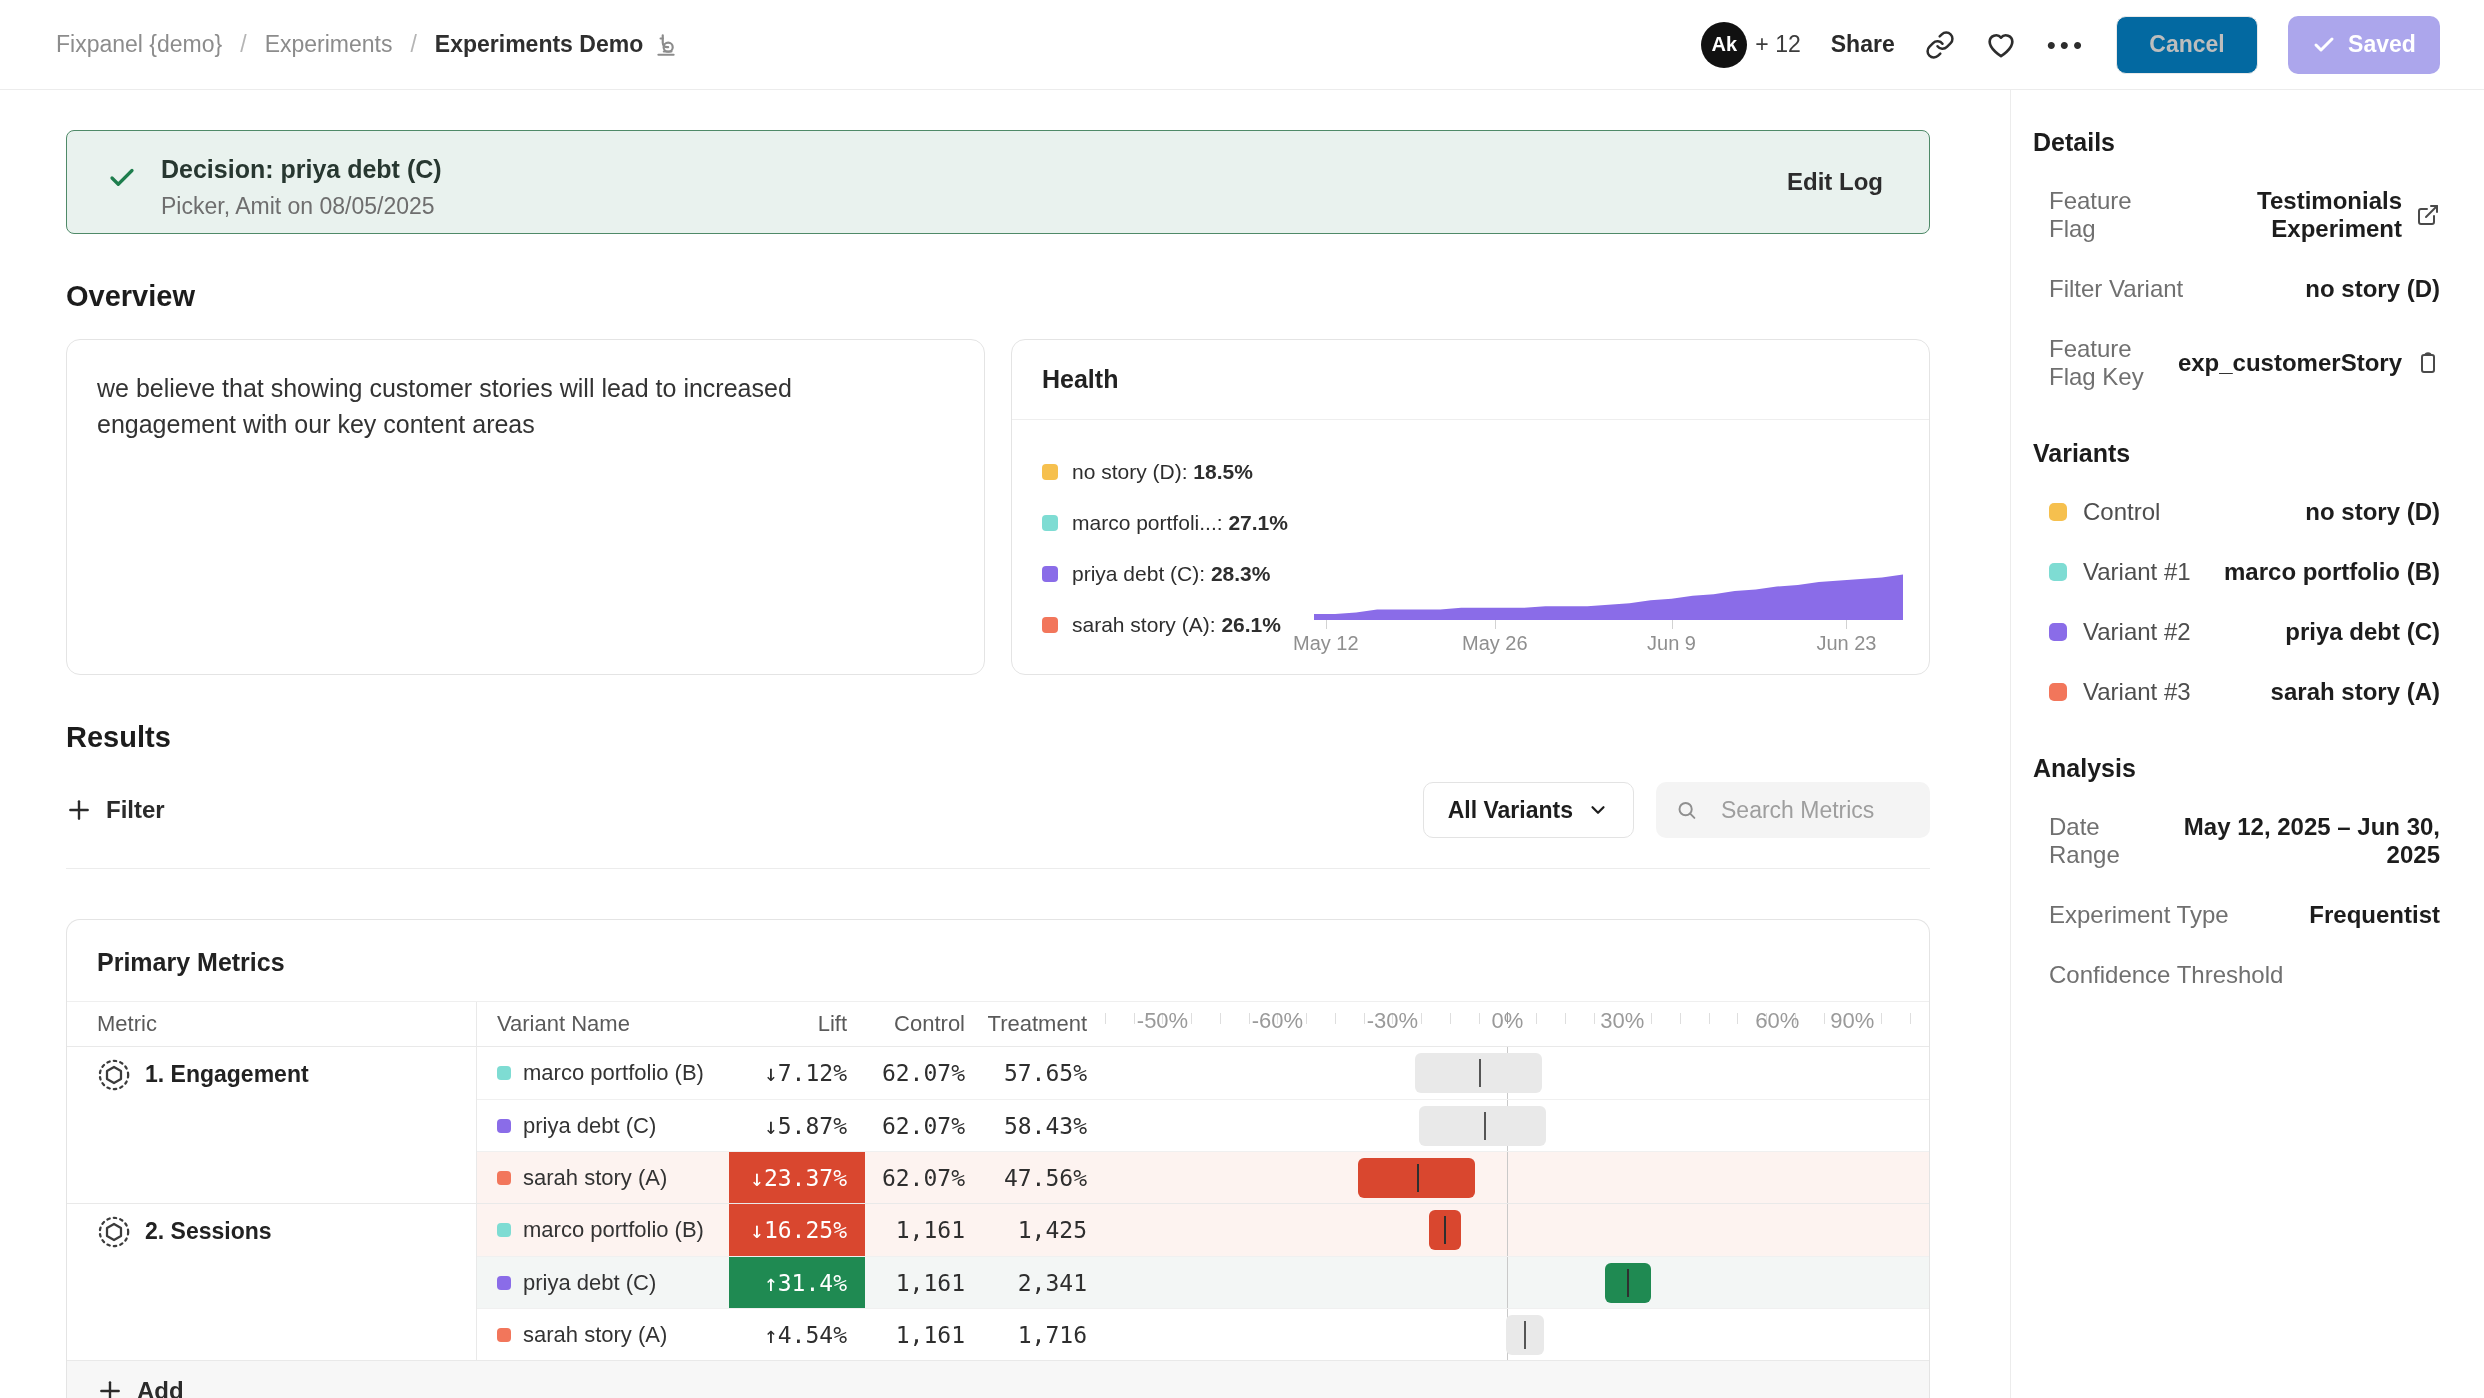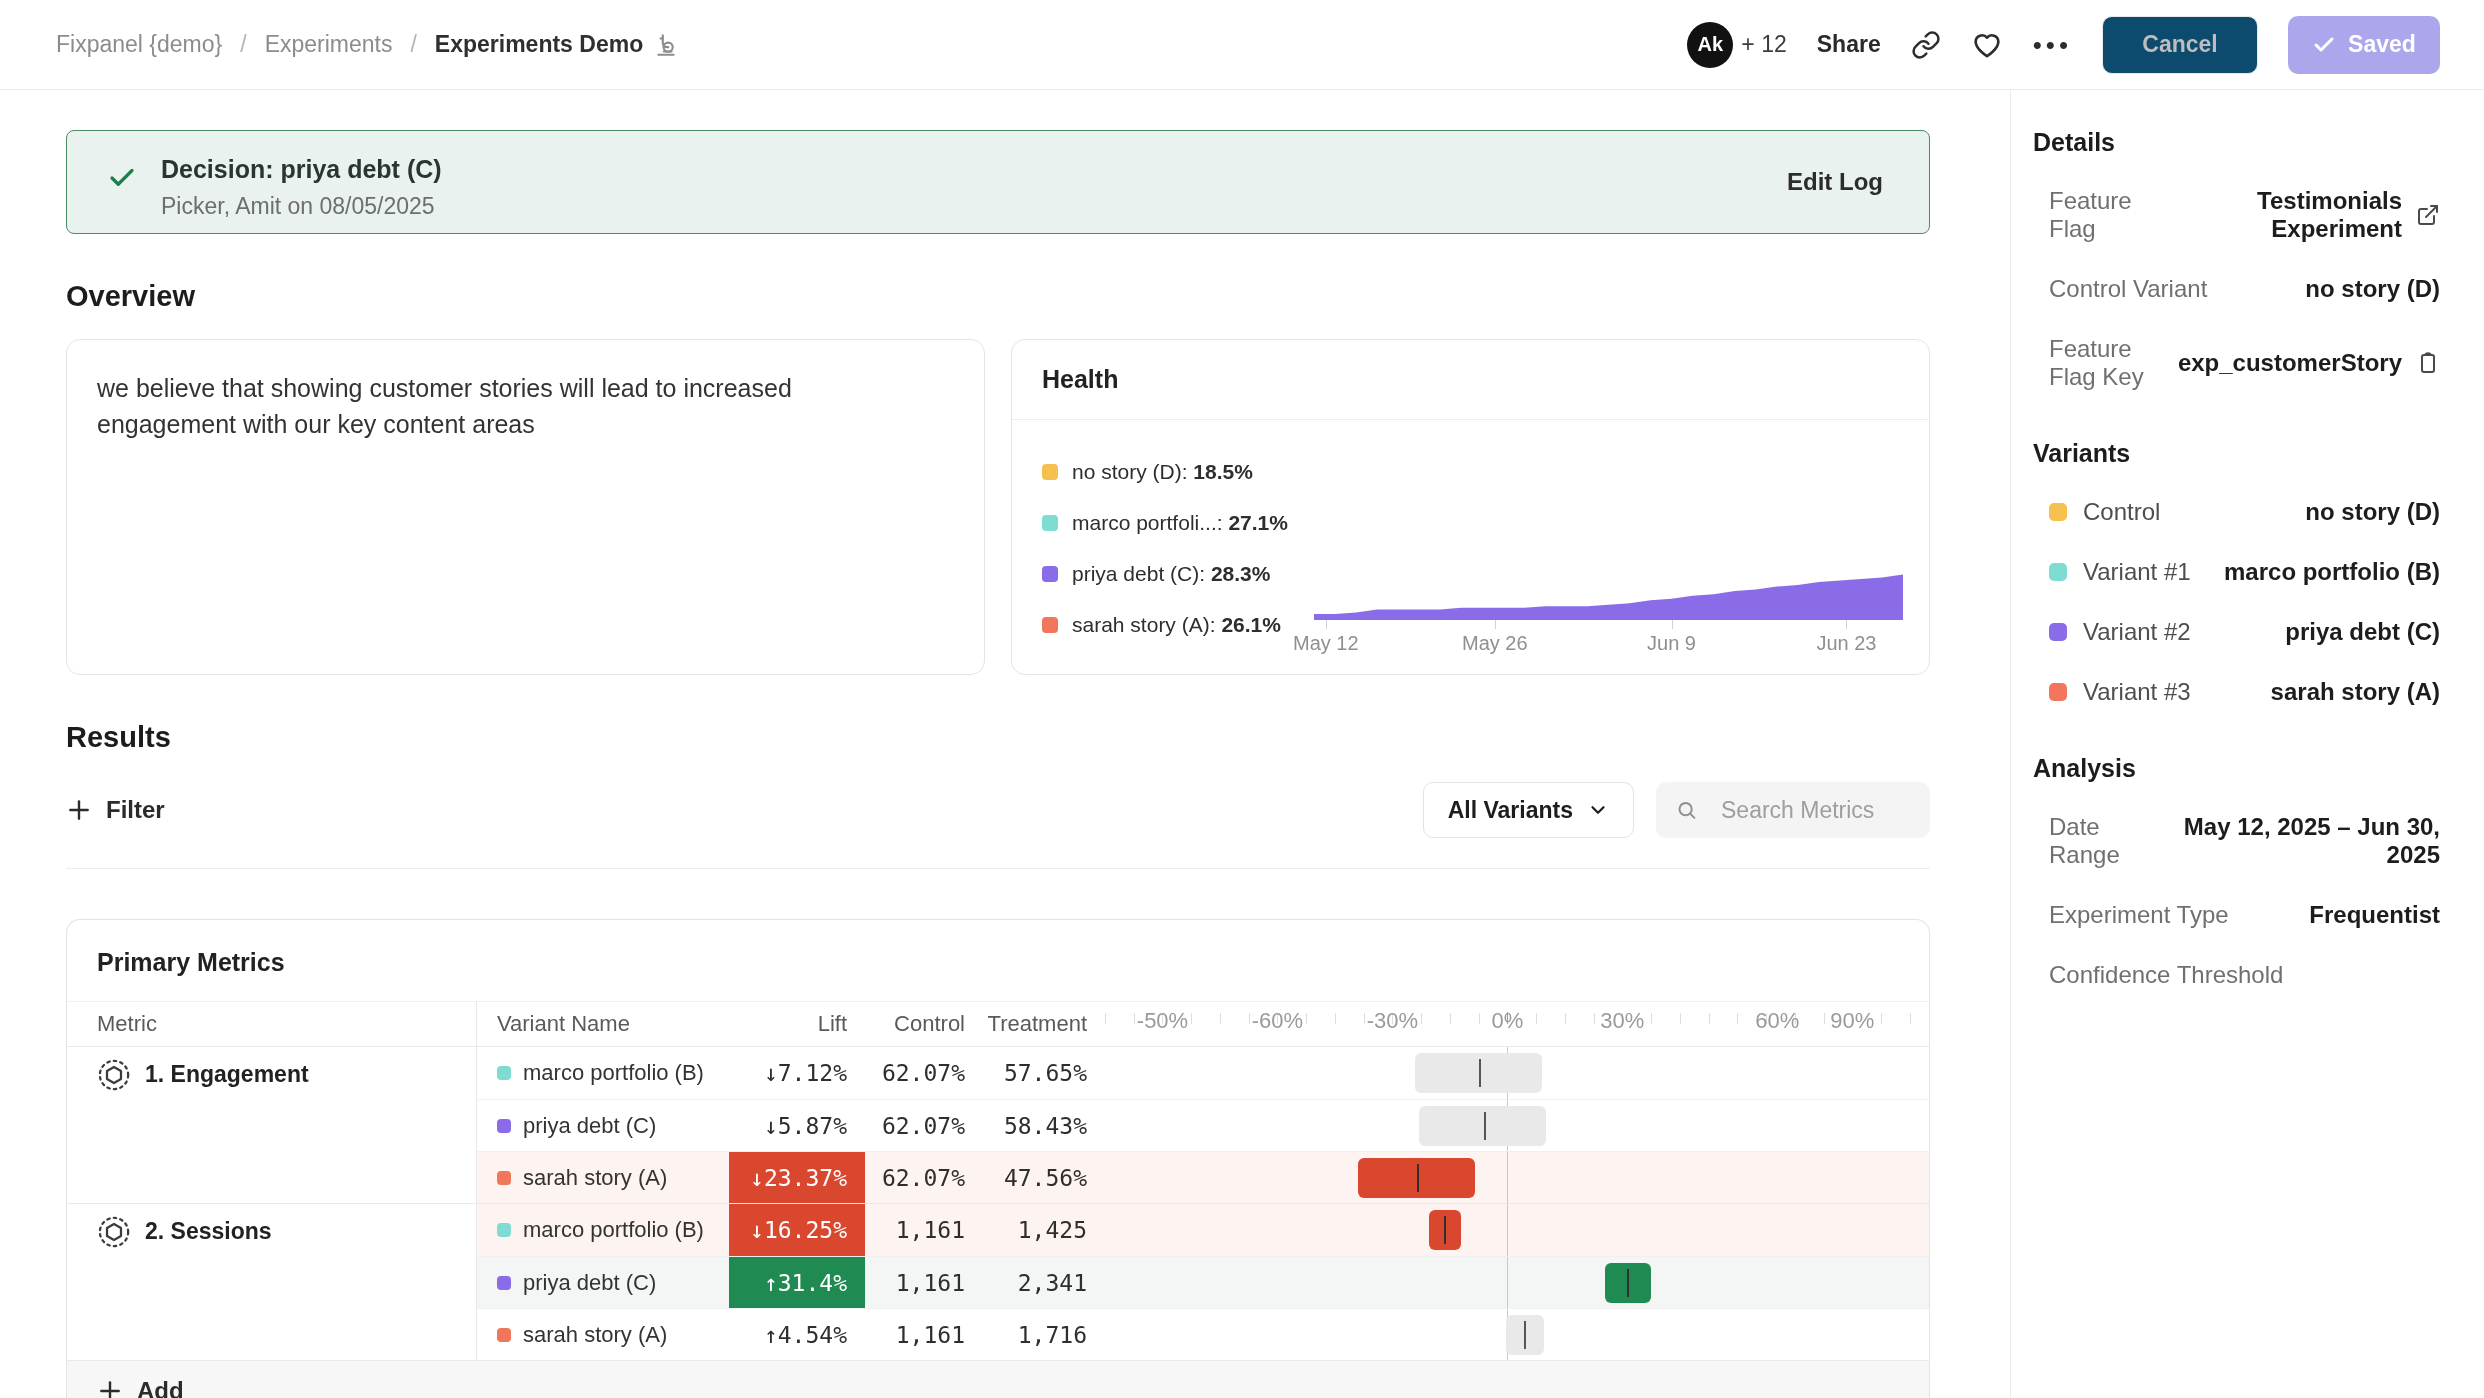--- a/index.html
+++ b/index.html
@@ -16,21 +16,21 @@
   .top-actions { display:flex; align-items:center; gap:30px; }
   .avatar-group { display:flex; align-items:center; gap:8px; }
   .avatar { width:46px; height:46px; border-radius:50%; background:#111; color:#fff;
     display:flex; align-items:center; justify-content:center; font-weight:700; font-size:20px; }
   .avatar-more { font-size:23px; color:#3c3c3c; }
   .share-label { font-size:23px; font-weight:600; color:#2a2a2a; cursor:pointer; }
   .icon-btn { display:flex; align-items:center; justify-content:center; cursor:pointer; color:#2d2d2d; }
   .dots { font-size:26px; letter-spacing:4px; color:#2d2d2d; line-height:1; }
   .btn { height:58px; border-radius:10px; font-size:23px; display:flex; align-items:center;
     justify-content:center; cursor:pointer; }
-  .btn-cancel { width:156px; background:#0c4a6e; border:1px solid #e9e9e9; color:#bdbdbd; font-weight:600; }
+  .btn-cancel { width:142px; background:#0369a1; border:1px solid #e9e9e9; color:#bdbdbd; font-weight:600; }
   .btn-saved { width:152px; background:#aca6ec; color:#fff; font-weight:700; gap:12px; border:none; }
 
   
   .content-row { display:flex; height:1308px; }
   .main { flex:1; min-width:0; padding:40px 80px 0 66px; }
   .sidebar { width:474px; border-left:1px solid #ececec; padding:38px 44px 0 22px; }
 
   
   .banner { position:relative; background:#e9f2ee; border:1px solid #4f8a68; border-radius:8px;
     padding:24px 200px 24px 94px; height:104px; }
@@ -449,21 +449,21 @@
           <svg width="24" height="24" viewBox="0 0 24 24" fill="none" stroke="currentColor" stroke-width="2" stroke-linecap="round" stroke-linejoin="round">
               <path d="M18 13v6a2 2 0 0 1-2 2H5a2 2 0 0 1-2-2V8a2 2 0 0 1 2-2h6"></path>
               <polyline points="15 3 21 3 21 9"></polyline>
               <line x1="10" y1="14" x2="21" y2="3"></line>
             </svg>
         </span>
       </span>
     </div>
 
     <div class="sb-row">
-      <span class="sb-label">Control Variant</span>
+      <span class="sb-label">Filter Variant</span>
       <span class="sb-value">no story (D)</span>
     </div>
 
     <div class="sb-row">
       <span class="sb-label">Feature Flag Key</span>
       <span class="sb-value">
         <span>exp_customerStory</span>
         <span class="icon-btn">
           <svg width="24" height="24" viewBox="0 0 24 24" fill="none" stroke="currentColor" stroke-width="2" stroke-linejoin="round">
               <rect x="6" y="4" width="12" height="17" rx="2"></rect>

